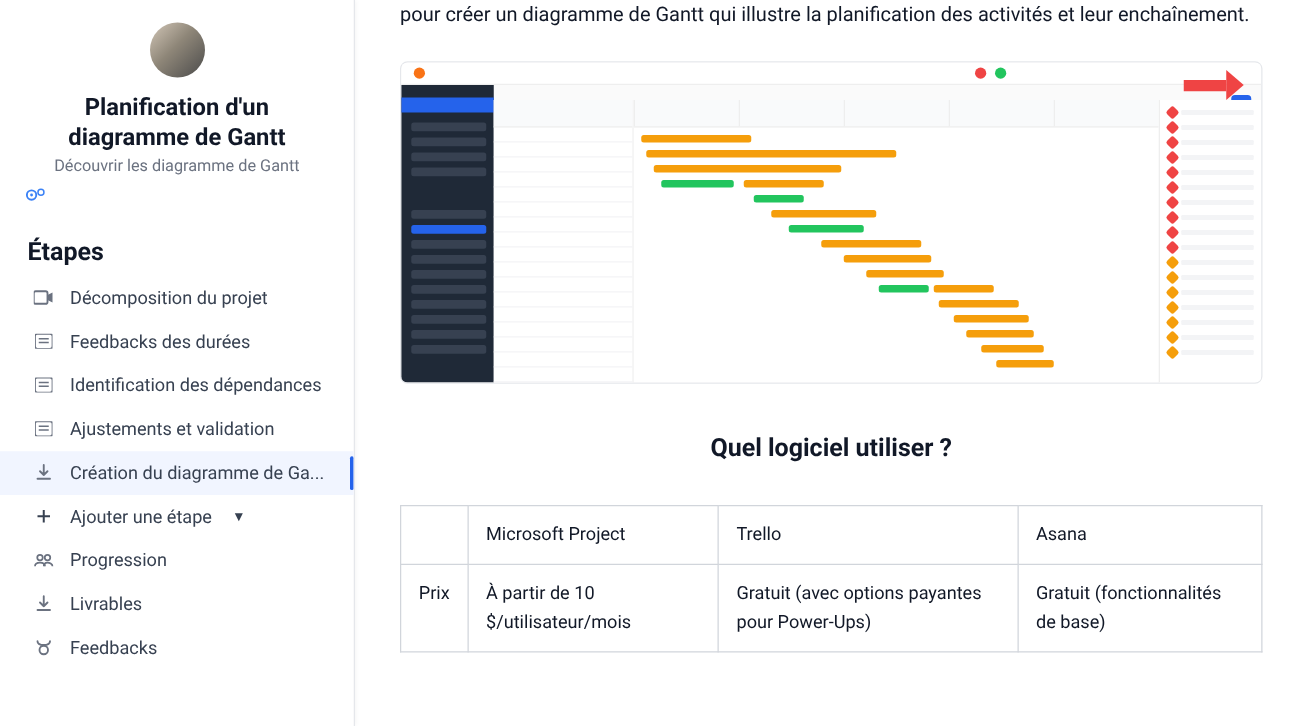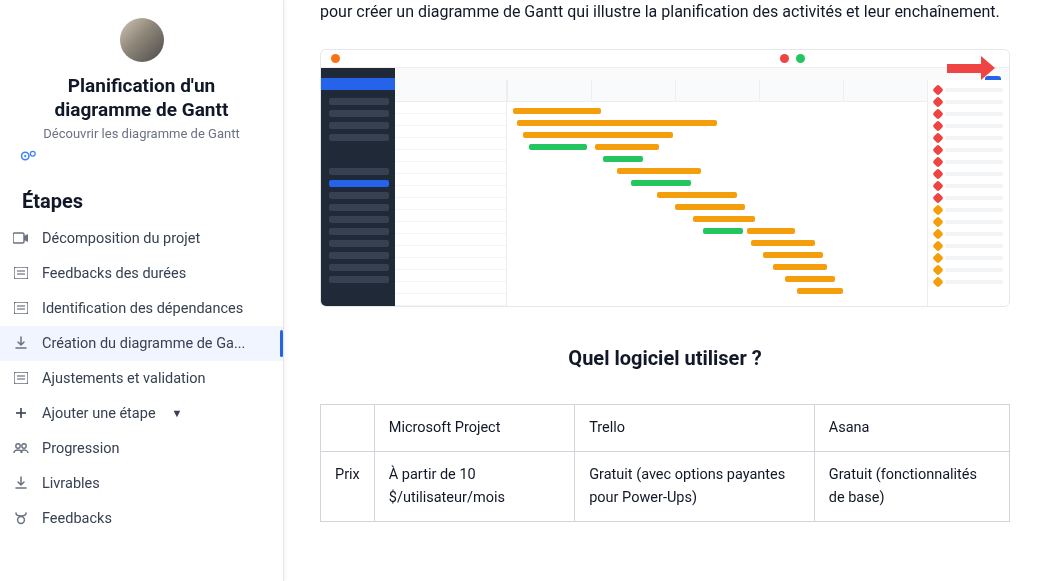--- a/index.html
+++ b/index.html
@@ -30,21 +30,21 @@
     .project-title { font-size: 19px; font-weight: 700; color:#111827; line-height:1.25; }
     .project-subtitle { font-size: 13px; color: #6b7280; margin-top: 4px; }
     .gear-row { margin-top: 8px; color:#3b82f6; font-size:16px; }
     .section-label {
       font-size: 20px; font-weight: 700; color:#111827;
       padding: 16px 20px 8px 22px;
     }
     .nav-list { list-style:none; }
     .nav-item {
       display:flex; align-items:center; gap:12px;
-      padding: 9px 14px 9px 12px;
+      padding: 9px 14px 9px 26px;
       font-size:14.5px; color:#374151;
       cursor:pointer; position:relative;
       white-space:nowrap; overflow:hidden; text-overflow:ellipsis;
     }
     .nav-item.active { background:#f1f5ff; }
     .nav-item.active::after {
       content:""; position:absolute; right:0; top:4px; bottom:4px; width:3px;
       background:#2563eb; border-radius:2px;
     }
     .nav-icon { width:18px; display:flex; justify-content:center; color:#6b7280; flex-shrink:0; }
@@ -148,38 +148,38 @@
     <li class="nav-item">
       <span class="nav-icon">
           <svg width="14" height="12" viewBox="0 0 14 12">
             <rect x="0" y="0" width="14" height="12" rx="2" fill="none" stroke="#6b7280" stroke-width="1.4"></rect>
             <line x1="3" y1="4" x2="11" y2="4" stroke="#6b7280" stroke-width="1.2"></line>
             <line x1="3" y1="7" x2="11" y2="7" stroke="#6b7280" stroke-width="1.2"></line>
           </svg>
         </span>
       <span class="nav-label">Identification des dépendances</span>
     </li>
-    <li class="nav-item active">
-      <span class="nav-icon">
-          <svg width="14" height="14" viewBox="0 0 14 14">
-            <path d="M7 1v8M4 6l3 3 3-3" fill="none" stroke="#6b7280" stroke-width="1.5" stroke-linecap="round" stroke-linejoin="round"></path>
-            <line x1="2" y1="12" x2="12" y2="12" stroke="#6b7280" stroke-width="1.5" stroke-linecap="round"></line>
-          </svg>
-        </span>
-      <span class="nav-label">Création du diagramme de Ga...</span>
-    </li>
     <li class="nav-item">
       <span class="nav-icon">
           <svg width="14" height="12" viewBox="0 0 14 12">
             <rect x="0" y="0" width="14" height="12" rx="2" fill="none" stroke="#6b7280" stroke-width="1.4"></rect>
             <line x1="3" y1="4" x2="11" y2="4" stroke="#6b7280" stroke-width="1.2"></line>
             <line x1="3" y1="7" x2="11" y2="7" stroke="#6b7280" stroke-width="1.2"></line>
           </svg>
         </span>
       <span class="nav-label">Ajustements et validation</span>
+    </li>
+    <li class="nav-item active">
+      <span class="nav-icon">
+          <svg width="14" height="14" viewBox="0 0 14 14">
+            <path d="M7 1v8M4 6l3 3 3-3" fill="none" stroke="#6b7280" stroke-width="1.5" stroke-linecap="round" stroke-linejoin="round"></path>
+            <line x1="2" y1="12" x2="12" y2="12" stroke="#6b7280" stroke-width="1.5" stroke-linecap="round"></line>
+          </svg>
+        </span>
+      <span class="nav-label">Création du diagramme de Ga...</span>
     </li>
     <li class="nav-item">
       <span class="nav-icon">
           <svg width="12" height="12" viewBox="0 0 12 12">
             <line x1="6" y1="1" x2="6" y2="11" stroke="#374151" stroke-width="1.6"></line>
             <line x1="1" y1="6" x2="11" y2="6" stroke="#374151" stroke-width="1.6"></line>
           </svg>
         </span>
       <span class="nav-label">Ajouter une étape</span>
       <span class="caret">▼</span>

